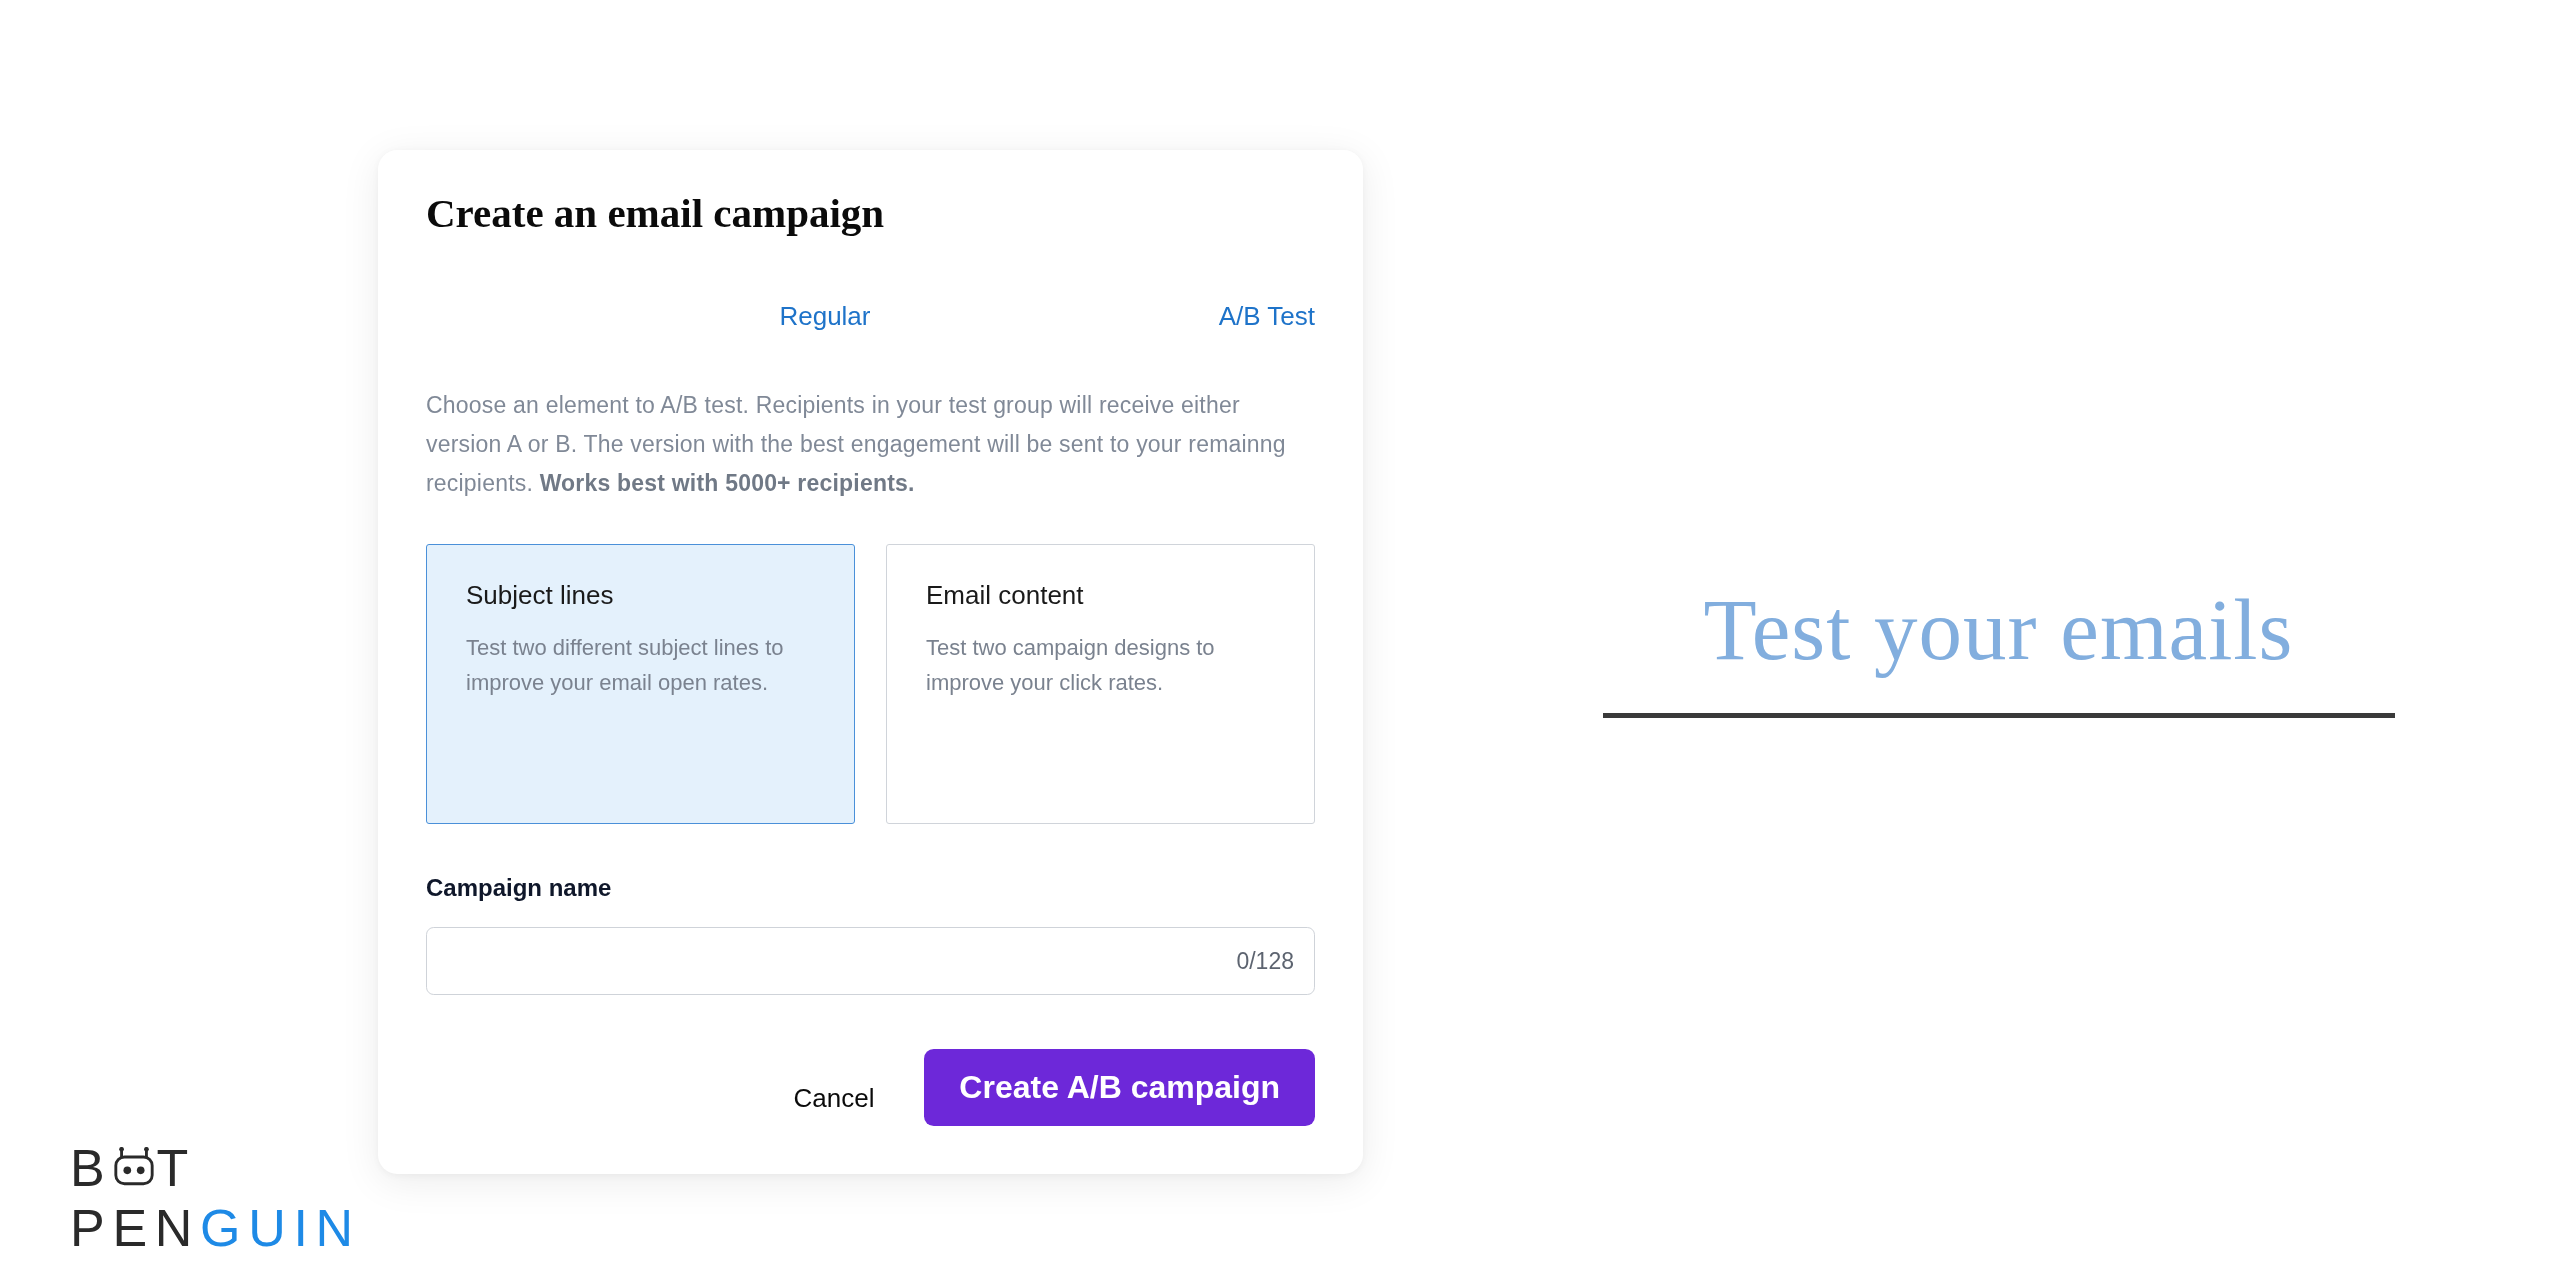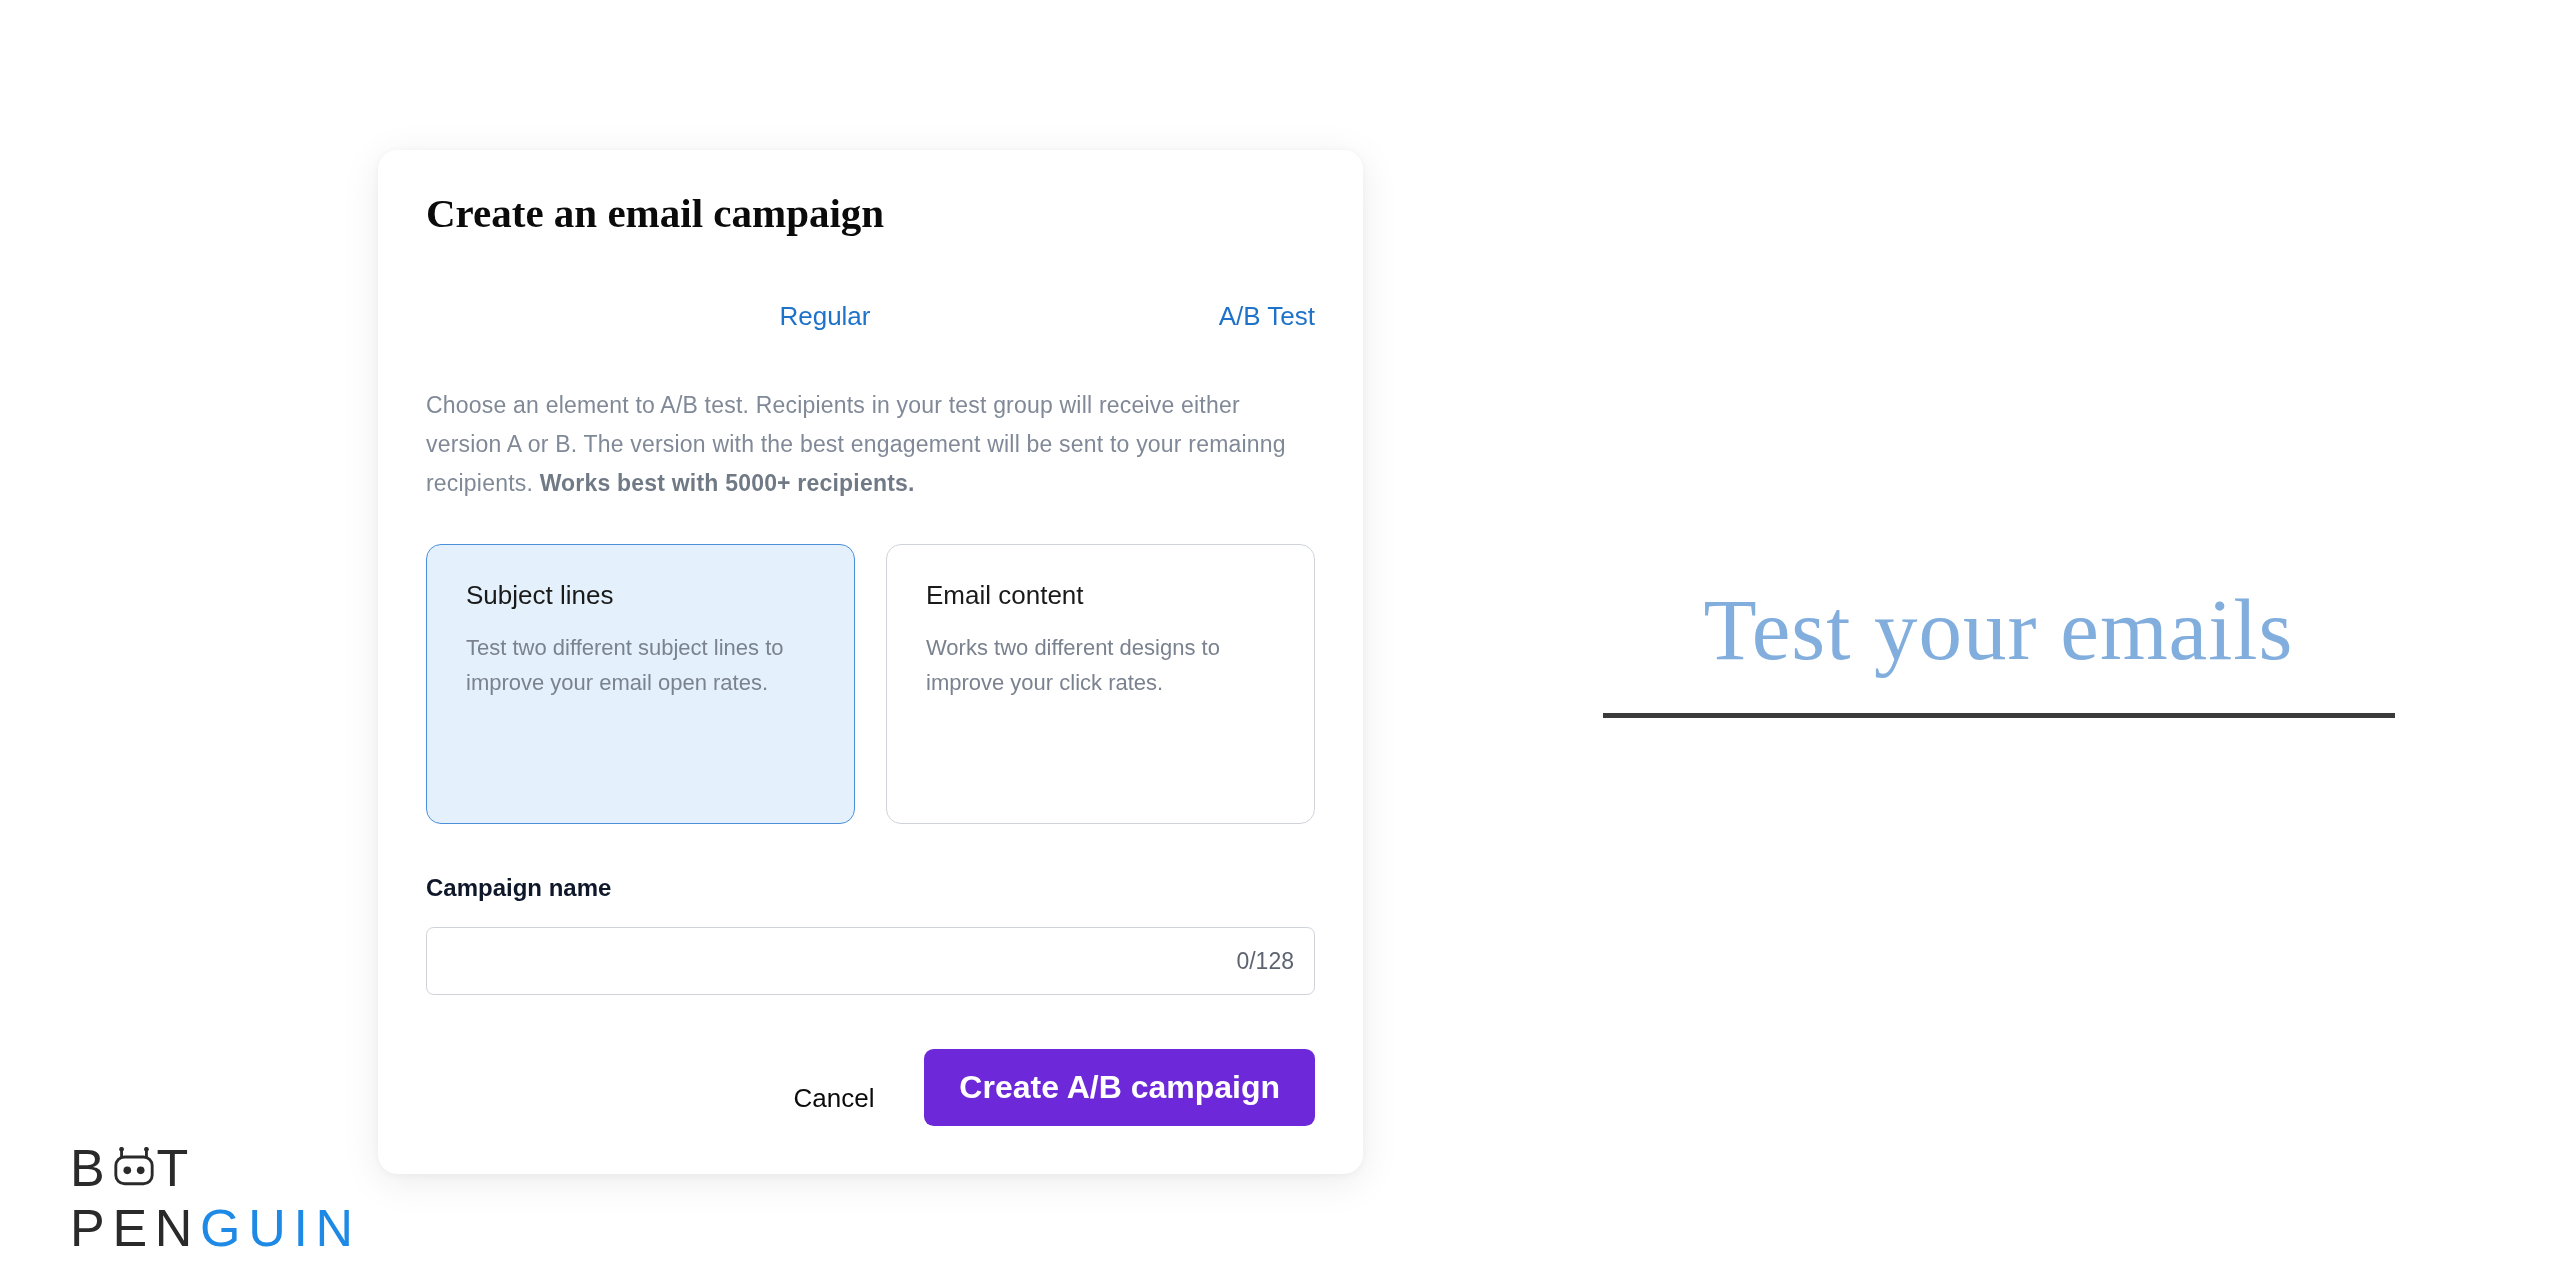--- a/index.html
+++ b/index.html
@@ -49,21 +49,21 @@
     }
     .description b { color: #707986; font-weight: 700; }
     .options {
       display: flex;
       gap: 31px;
       margin-bottom: 50px;
     }
     .option {
       flex: 1;
       border: 1px solid #d0d4da;
-      border-radius: 15px;
+      border-radius: 3px;
       padding: 35px 39px;
       min-height: 280px;
       cursor: pointer;
     }
     .option.selected {
       border: 1.4px solid #4a90d9;
       background: #e4f1fc;
     }
     .option-title {
       font-size: 26px;
@@ -182,21 +182,21 @@
     <span>Choose an element to A/B test. Recipients in your test group will receive either version A or B. The version with the best engagement will be sent to your remainng recipients. </span><b>Works best with 5000+ recipients.</b>
   </p>
 
   <div class="options">
     <div class="option selected">
       <div class="option-title">Subject lines</div>
       <div class="option-desc">Test two different subject lines to improve your email open rates.</div>
     </div>
     <div class="option">
       <div class="option-title">Email content</div>
-      <div class="option-desc">Works two different designs to improve your click rates.</div>
+      <div class="option-desc">Test two campaign designs to improve your click rates.</div>
     </div>
   </div>
 
   <div class="field-label">Campaign name</div>
   <div class="input-wrap">
     <input class="text-input" type="text" value="" style="">
     <span class="counter">0/128</span>
   </div>
 
   <div class="actions">

